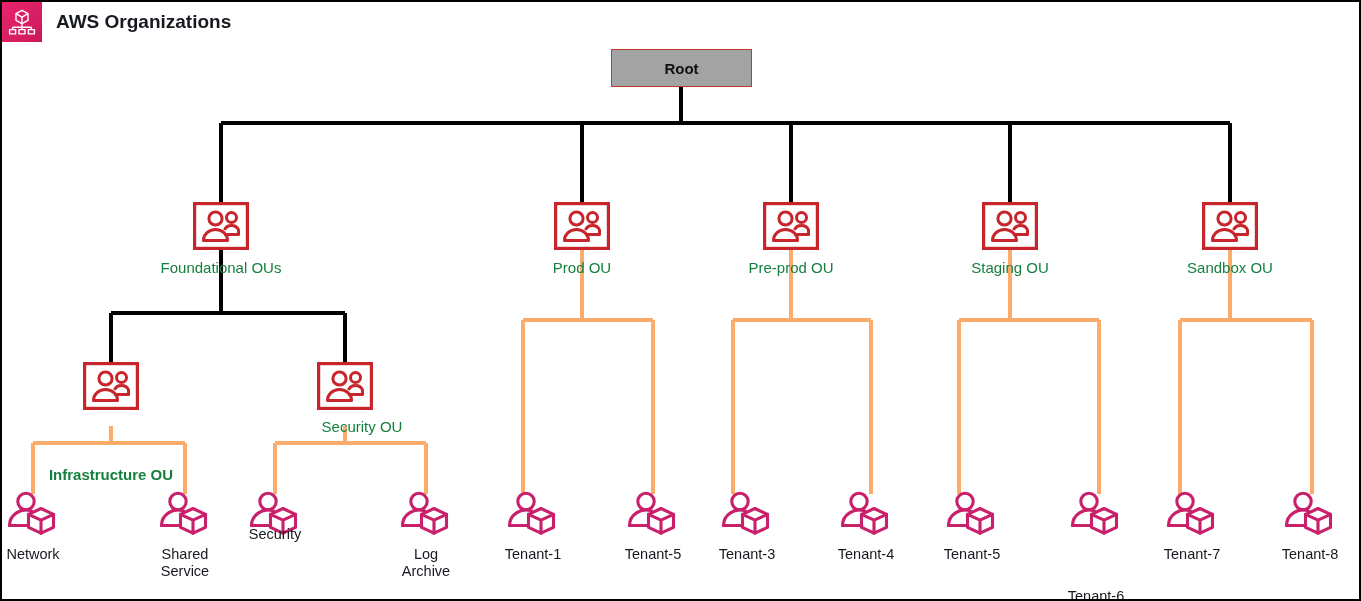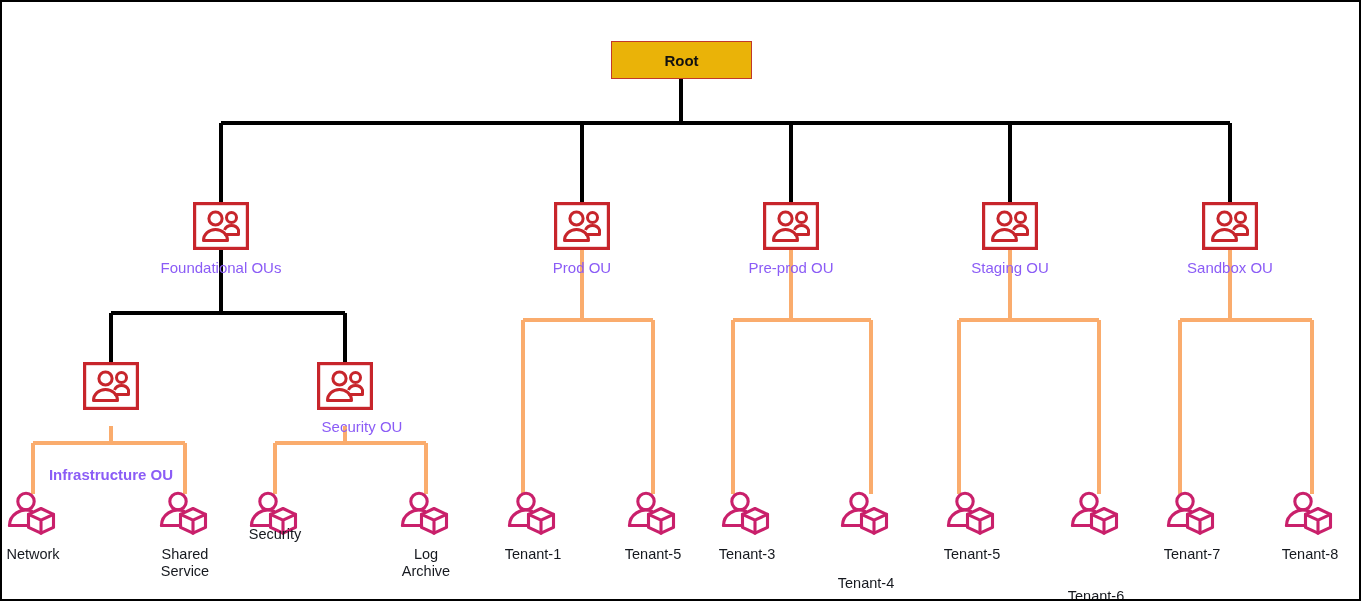--- a/index.html
+++ b/index.html
@@ -10,29 +10,29 @@
   }
   #wires{position:absolute;left:0;top:0;width:1361px;height:601px;}
 
   
   .hdr{position:absolute;left:0;top:0;display:flex;align-items:center;}
   .hdr-tile{width:40px;height:40px;background:linear-gradient(135deg,#E8246F 0%,#D91F63 55%,#C9195A 100%);
             display:flex;align-items:center;justify-content:center;}
   .hdr-title{margin-left:14px;font-size:19px;font-weight:bold;color:#16191F;white-space:nowrap;}
 
   
-  .root-box{position:absolute;background:#eab308;border:1.5px solid #C0392B;
-            display:flex;align-items:center;justify-content:center;box-sizing:border-box;}
+  .root-box{position:absolute;background:#a3a3a3;border:1.5px solid #C0392B;
+            display:flex;align-items:center;justify-content:center;box-sizing:border-box;margin-top:8px;}
   .root-label{font-size:15px;font-weight:bold;color:#111;}
 
   
   .node{position:absolute;}
   .ou-ico{position:absolute;width:56px;height:48px;}
   .acct-ico{position:absolute;width:56px;height:50px;}
-  .nlabel{position:absolute;text-align:center;font-size:15px;color:#8b5cf6;line-height:17px;white-space:pre;}
+  .nlabel{position:absolute;text-align:center;font-size:15px;color:#15803d;line-height:17px;white-space:pre;}
   .nlabel.bold{font-weight:bold;margin-top:48px;}
   .alabel{position:absolute;text-align:center;font-size:14.5px;color:#16191F;line-height:17px;white-space:pre;}
 </style>
 </head>
 <body>
 
 <div id="canvas">
 
   <svg id="wires" viewBox="0 0 1361 601" xmlns="http://www.w3.org/2000/svg">
     <g stroke="#000000" stroke-width="4" fill="none">
@@ -80,20 +80,35 @@
       <line x1="957" y1="318" x2="957" y2="492"></line>
       <line x1="1097" y1="318" x2="1097" y2="492"></line>
 
       <line x1="1228" y1="248" x2="1228" y2="318"></line>
       <line x1="1178" y1="318" x2="1310" y2="318"></line>
       <line x1="1178" y1="318" x2="1178" y2="492"></line>
       <line x1="1310" y1="318" x2="1310" y2="492"></line>
     </g>
   </svg>
 
+  <div class="hdr">
+    <div class="hdr-tile">
+      <svg width="28" height="28" viewBox="0 0 28 28" xmlns="http://www.w3.org/2000/svg">
+        <g fill="none" stroke="#ffffff" stroke-width="1.4" stroke-linejoin="round">
+          <path d="M14 2.3 L20 5.7 L20 12.3 L14 15.7 L8 12.3 L8 5.7 Z"></path>
+          <path d="M8 5.7 L14 9.1 L20 5.7 M14 9.1 L14 15.7"></path>
+          <path d="M14 16.3 L14 19.2 M4.6 19.2 L23.4 19.2 M4.6 19.2 L4.6 21.6 M14 19.2 L14 21.6 M23.4 19.2 L23.4 21.6"></path>
+          <rect x="1.6" y="21.6" width="6" height="4.3"></rect>
+          <rect x="11" y="21.6" width="6" height="4.3"></rect>
+          <rect x="20.4" y="21.6" width="6" height="4.3"></rect>
+        </g>
+      </svg>
+    </div>
+    <div class="hdr-title">AWS Organizations</div>
+  </div>
 
   <div class="root-box" style="left:609px;top:39px;width:141px;height:38px;">
     <span class="root-label">Root</span>
   </div>
 
   <div class="node">
     <div class="ou-ico" style="left:191px;top:200px;">
       <svg width="56" height="48" viewBox="0 0 56 48" xmlns="http://www.w3.org/2000/svg">
         <rect x="1.6" y="1.6" width="52.8" height="44.8" fill="#ffffff" stroke="#C7252B" stroke-width="3.2"></rect>
         <g fill="none" stroke="#C7252B" stroke-width="3" stroke-linejoin="round">
@@ -309,21 +324,21 @@
       <svg width="56" height="50" viewBox="0 0 56 50" xmlns="http://www.w3.org/2000/svg">
         <g fill="none" stroke="#C9206B" stroke-width="3.1" stroke-linejoin="round" stroke-linecap="round">
           <circle cx="21" cy="11.5" r="8.2"></circle>
           <path d="M4.5 35.5 a16.5 15.5 0 0 1 22 -14.6"></path>
           <path d="M4.5 35.5 h19"></path>
           <path d="M36 18.5 L48.5 24.3 L48.5 37.4 L36 43.2 L23.5 37.4 L23.5 24.3 Z"></path>
           <path d="M23.5 24.3 L36 30.1 L48.5 24.3 M36 30.1 L36 43.2"></path>
         </g>
       </svg>
     </div>
-    <div class="alabel" style="left:804px;top:544px;width:120px;margin-top:29px;">Tenant-4</div>
+    <div class="alabel" style="left:804px;top:544px;width:120px;">Tenant-4</div>
   </div>
 
   <div class="node">
     <div class="acct-ico" style="left:942px;top:488px;">
       <svg width="56" height="50" viewBox="0 0 56 50" xmlns="http://www.w3.org/2000/svg">
         <g fill="none" stroke="#C9206B" stroke-width="3.1" stroke-linejoin="round" stroke-linecap="round">
           <circle cx="21" cy="11.5" r="8.2"></circle>
           <path d="M4.5 35.5 a16.5 15.5 0 0 1 22 -14.6"></path>
           <path d="M4.5 35.5 h19"></path>
           <path d="M36 18.5 L48.5 24.3 L48.5 37.4 L36 43.2 L23.5 37.4 L23.5 24.3 Z"></path>

